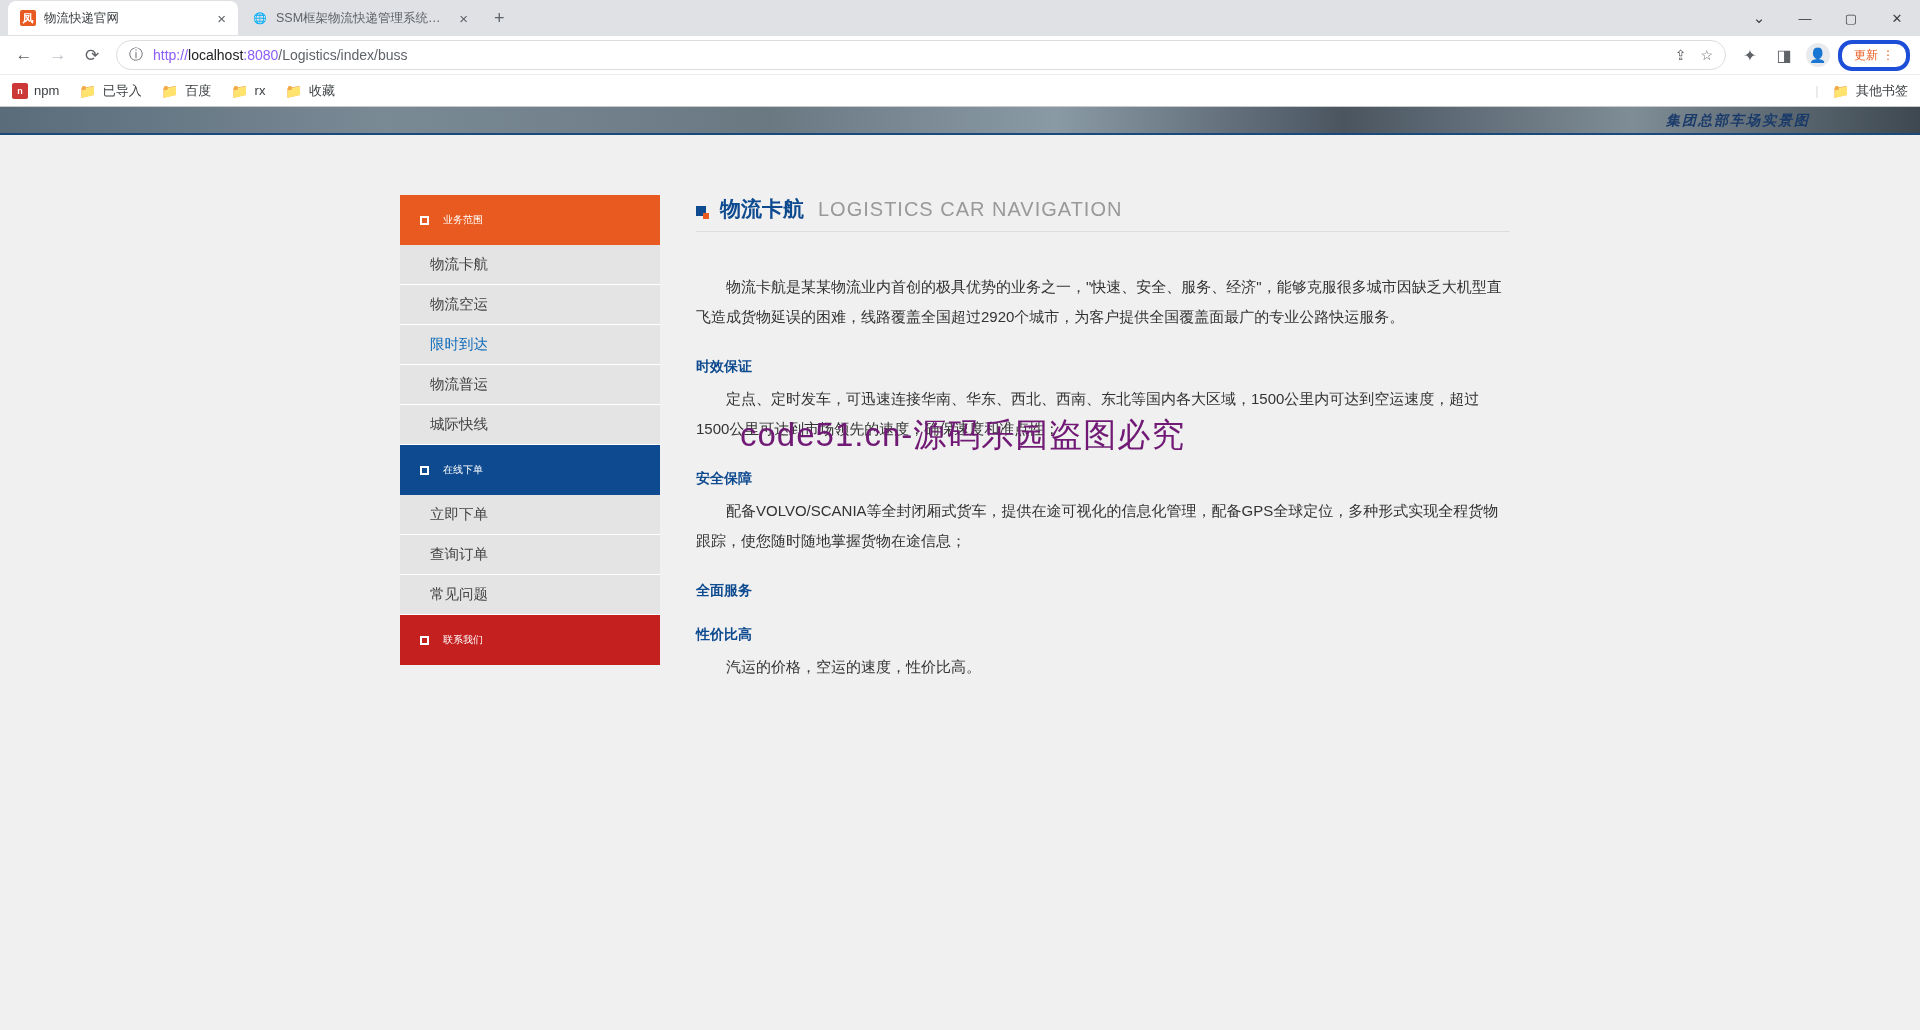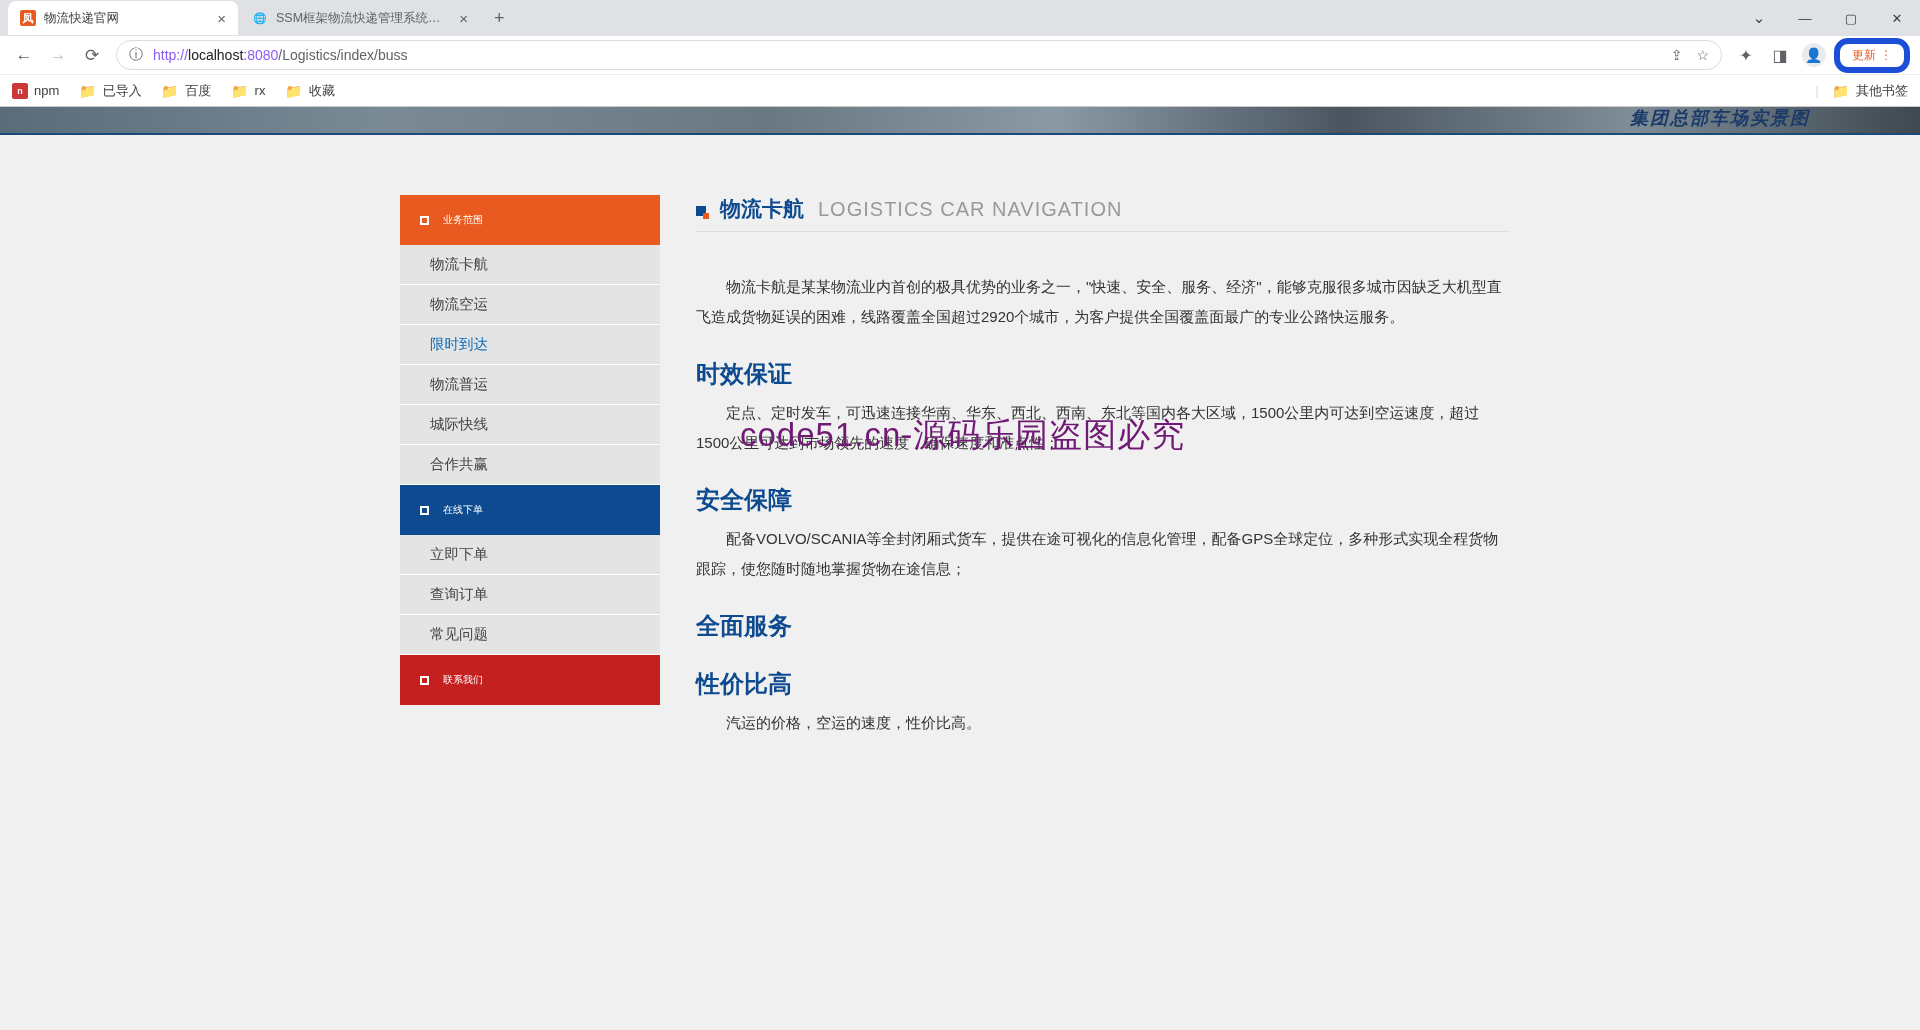--- a/index.html
+++ b/index.html
@@ -24,32 +24,32 @@
 .nav-btn { width: 28px; height: 28px; display: flex; align-items: center; justify-content: center; color: #5f6368; cursor: pointer; border-radius: 50%; font-size: 17px; }
 .nav-btn.disabled { color: #bdc1c6; }
 .addr-bar { flex: 1; display: flex; align-items: center; height: 30px; background: #fff; border: 1px solid #dadce0; border-radius: 15px; padding: 0 12px; font-size: 14px; color: #3c4043; margin: 0 4px; }
 .addr-info-icon { color: #5f6368; margin-right: 10px; font-size: 14px; }
 .addr-url .proto { color: #8b5cf6; }
 .addr-url .host { color: #202124; }
 .addr-url .path { color: #5f6368; }
 .addr-right { margin-left: auto; display: flex; gap: 14px; color: #5f6368; }
 .toolbar-icon { width: 28px; height: 28px; display: flex; align-items: center; justify-content: center; color: #5f6368; cursor: pointer; font-size: 16px; }
 .avatar-icon { width: 24px; height: 24px; border-radius: 50%; background: #e8eaed; display: flex; align-items: center; justify-content: center; font-size: 14px; color: #5f6368; }
-.update-btn { border: 6px solid #1d4ed8; color: #e85a1f; border-radius: 14px; padding: 3px 12px; font-size: 12px; display: flex; align-items: center; gap: 4px; cursor: pointer; }
+.update-btn { border: 4px solid #1d4ed8; color: #e85a1f; border-radius: 14px; padding: 3px 12px; font-size: 12px; display: flex; align-items: center; gap: 4px; cursor: pointer; }
 
 .bookmarks-bar { display: flex; align-items: center; background: #fff; height: 32px; padding: 0 12px; gap: 20px; font-size: 13px; color: #3c4043; border-top: 1px solid #ededed; }
 .bookmark { display: flex; align-items: center; gap: 6px; cursor: pointer; }
 .bk-folder { color: #f6c344; font-size: 14px; }
 .bk-npm { width: 16px; height: 16px; background: #cb3837; color: #fff; font-size: 9px; font-weight: bold; display: flex; align-items: center; justify-content: center; border-radius: 2px; }
 .bookmarks-right { margin-left: auto; display: flex; align-items: center; gap: 6px; }
 .bk-sep { color: #dadce0; margin-right: 8px; }
 
 
 .banner { height: 28px; background: linear-gradient(90deg, #5a6b7a 0%, #7a8a95 20%, #6a7882 40%, #8a9aa5 55%, #4a5560 70%, #7f8d97 85%, #3d4850 100%); border-bottom: 2px solid #1a4a7a; position: relative; overflow: hidden; }
-.banner-text { position: absolute; right: 110px; bottom: 3px; color: #1a3a6a; font-size: 18px; font-weight: bold; font-style: italic; letter-spacing: 2px; }
+.banner-text { position: absolute; right: 110px; bottom: 3px; color: #1a3a6a; font-size: 14px; font-weight: bold; font-style: italic; letter-spacing: 2px; }
 
 
 .page-wrap { display: flex; justify-content: center; padding-top: 60px; }
 .page-inner { width: 1120px; display: flex; gap: 36px; }
 
 
 .sidebar { width: 260px; flex-shrink: 0; }
 .side-section { margin-bottom: 0; }
 .side-head { height: 50px; display: flex; align-items: center; padding-left: 20px; color: #fff; font-size: 10px; }
 .side-head.orange { background: #e85a1f; }
@@ -62,21 +62,21 @@
 
 .main { flex: 1; position: relative; padding-right: 10px; }
 .page-title { display: flex; align-items: baseline; gap: 14px; margin-bottom: 8px; }
 .title-bullet { width: 10px; height: 10px; background: #0e4a8f; display: inline-block; position: relative; }
 .title-bullet::after { content: ''; position: absolute; right: -3px; bottom: -3px; width: 6px; height: 6px; background: #e85a1f; }
 .title-cn { color: #0e4a8f; font-size: 21px; font-weight: bold; }
 .title-en { color: #999; font-size: 20px; letter-spacing: 1px; }
 .title-line { height: 1px; background: #ddd; margin-bottom: 40px; }
 
 .content p { font-size: 15px; line-height: 2; color: #333; text-indent: 2em; margin-bottom: 4px; }
-.content h3 { color: #0e4a8f; font-size: 24px; font-weight: bold; margin-top: 26px; margin-bottom: 8px; }
+.content h3 { color: #0e4a8f; font-size: 14px; font-weight: bold; margin-top: 26px; margin-bottom: 8px; }
 
 .watermark { position: absolute; top: 218px; left: 44px; color: #701a75; font-size: 33px; font-weight: 500; letter-spacing: 1px; pointer-events: none; white-space: nowrap; }
 </style>
 </head>
 <body>
 
 <div class="browser-chrome">
   <div class="tab-bar">
     <div class="tab">
       <span class="tab-favicon orange">凤</span>
@@ -164,21 +164,20 @@
       <div class="side-section">
         <div class="side-head orange">
           <span class="side-bullet"></span>
           <span>业务范围</span>
         </div>
         <div class="side-item">物流卡航</div>
         <div class="side-item">物流空运</div>
         <div class="side-item active">限时到达</div>
         <div class="side-item">物流普运</div>
         <div class="side-item">城际快线</div>
-        <div class="side-item">合作共赢</div>
       </div>
       <div class="side-section">
         <div class="side-head blue">
           <span class="side-bullet"></span>
           <span>在线下单</span>
         </div>
         <div class="side-item">立即下单</div>
         <div class="side-item">查询订单</div>
         <div class="side-item">常见问题</div>
       </div>

